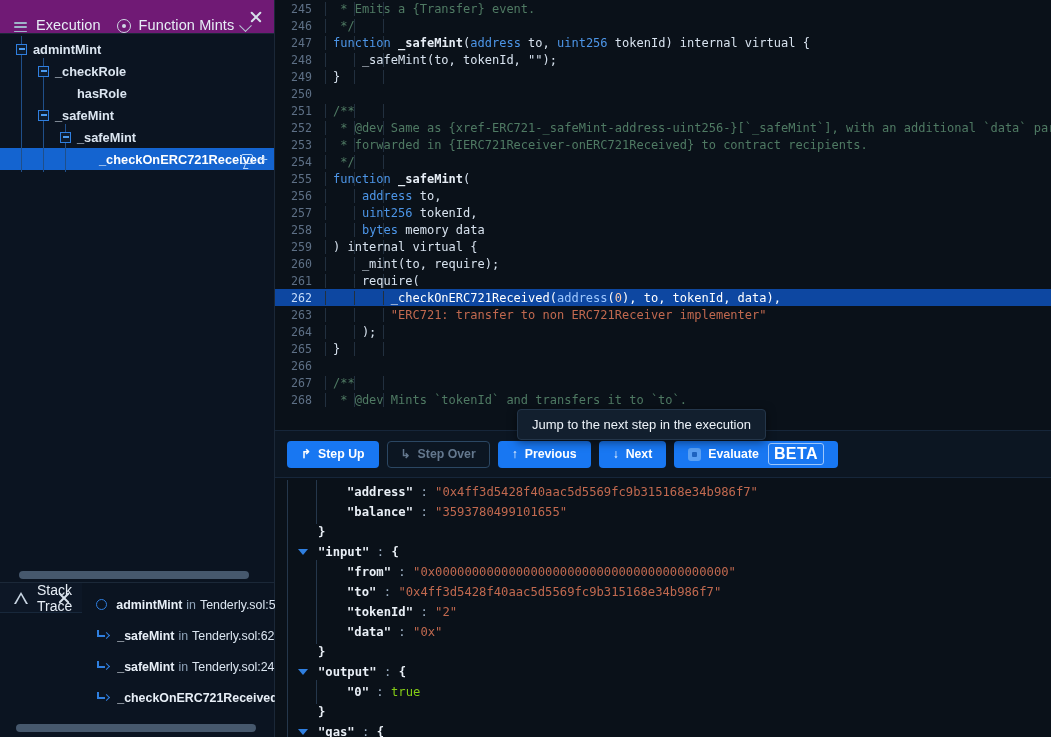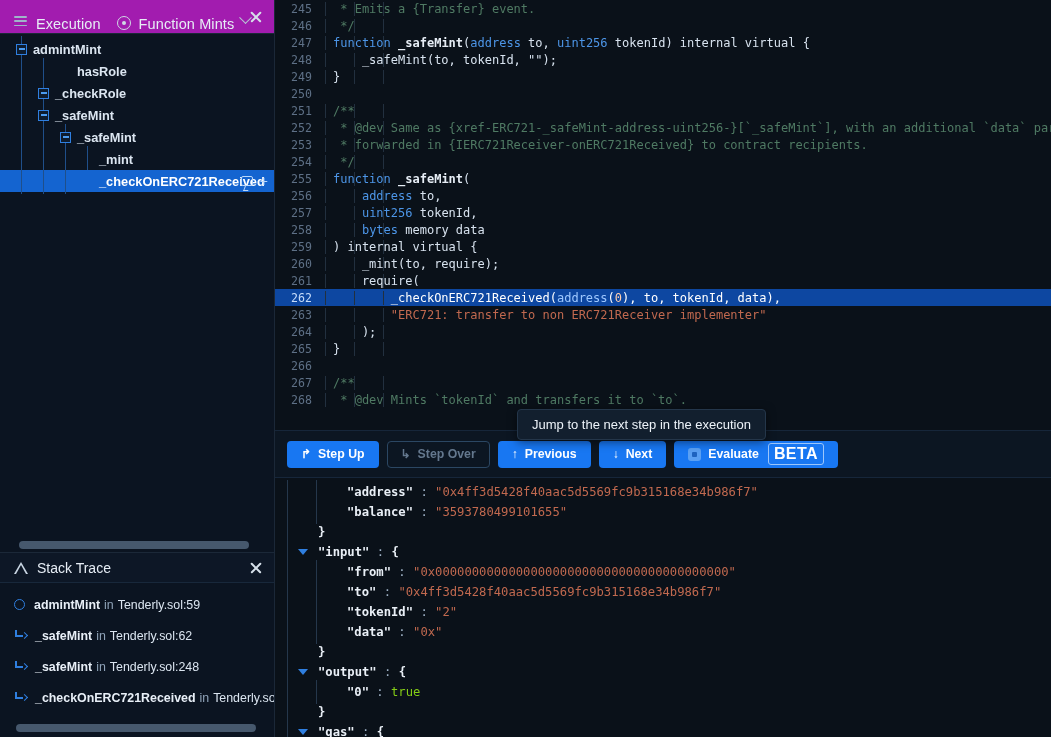--- a/index.html
+++ b/index.html
@@ -14,23 +14,23 @@
   
   #left-panel {
     position: absolute; left: 0; top: 0;
     width: 275px; height: 737px;
     background: #0b1421;
     border-right: 1px solid #1b2838;
     display: flex; flex-direction: column;
   }
   .panel-header {
     height: 34px; flex: 0 0 34px;
-    display: flex; align-items: flex-start;
-    padding: 16px 8px 0 14px;
-    background: #a21caf;
+    display: flex; align-items: flex-end;
+    padding: 0 8px 0 14px;
+    background: #701a75;
     border-bottom: 1px solid #1b2838;
     position: relative;
   }
   .ph-hamburger { width: 13px; height: 11px; position: relative; margin-right: 9px; }
   .ph-hamburger i {
     display:block; position:absolute; left:0; height:1.6px; background:#9fb4c9; border-radius:1px;
   }
   .ph-hamburger i:nth-child(1){top:0; width:13px;}
   .ph-hamburger i:nth-child(2){top:4.4px; width:13px;}
   .ph-hamburger i:nth-child(3){top:8.8px; width:13px;}
@@ -105,21 +105,21 @@
     background: #0b1421;
   }
   .hscroll-track { height: 8px; border-radius: 5px; background: transparent; position: relative; }
   .hscroll-thumb {
     position: absolute; left: 0; top: 0; height: 8px; border-radius: 5px; background: #46586d;
   }
 
   
   #stack-panel {
     flex: 0 0 auto; border-top: 1px solid #1b2838;
-    background: #0b1421; display: flex; flex-direction: column;
+    background: #0b1421; display: flex; 
   }
   .stack-header {
     height: 30px; display: flex; align-items: center; padding: 0 10px 0 14px;
     background: #0d1726; border-bottom: 1px solid #18283b; position: relative;
   }
   .warn-icon {
     width: 0; height: 0; margin-right: 9px;
     border-left: 7px solid transparent; border-right: 7px solid transparent;
     border-bottom: 12px solid transparent; position: relative;
   }
@@ -277,62 +277,51 @@
           </div>
           <span style="display: inline-block; flex: 0 0 auto; width: 16px;"></span>
           <span class="tg-toggle"></span>
           <span class="tg-label">admintMint</span>
         </div>
         <div class="tree-row">
           <div class="guides">
             <span style="left: 21px;"></span>
             <span style="left: 43px;"></span>
           </div>
+          <span style="display: inline-block; flex: 0 0 auto; width: 38px;"></span>
+          <span class="tg-toggle"></span>
+          <span class="tg-label">_checkRole</span>
+        </div>
+        <div class="tree-row">
+          <div class="guides">
+            <span style="left: 21px;"></span>
+            <span style="left: 43px;"></span>
+          </div>
           <span style="display: inline-block; flex: 0 0 auto; width: 60px;"></span>
           <span style="flex: 0 0 11px; width: 11px;"></span>
           <span class="tg-label">hasRole</span>
         </div>
         <div class="tree-row">
           <div class="guides">
             <span style="left: 21px;"></span>
             <span style="left: 43px;"></span>
           </div>
           <span style="display: inline-block; flex: 0 0 auto; width: 38px;"></span>
           <span class="tg-toggle"></span>
-          <span class="tg-label">_checkRole</span>
-        </div>
-        <div class="tree-row">
-          <div class="guides">
-            <span style="left: 21px;"></span>
-            <span style="left: 43px;"></span>
-          </div>
-          <span style="display: inline-block; flex: 0 0 auto; width: 38px;"></span>
-          <span class="tg-toggle"></span>
           <span class="tg-label">_safeMint</span>
         </div>
         <div class="tree-row">
           <div class="guides">
             <span style="left: 21px;"></span>
             <span style="left: 43px;"></span>
             <span style="left: 65px;"></span>
           </div>
           <span style="display: inline-block; flex: 0 0 auto; width: 60px;"></span>
           <span class="tg-toggle"></span>
           <span class="tg-label">_safeMint</span>
-        </div>
-        <div class="tree-row">
-          <div class="guides">
-            <span style="left: 21px;"></span>
-            <span style="left: 43px;"></span>
-            <span style="left: 65px;"></span>
-            <span style="left: 87px;"></span>
-          </div>
-          <span style="display: inline-block; flex: 0 0 auto; width: 82px;"></span>
-          <span style="flex: 0 0 11px; width: 11px;"></span>
-          <span class="tg-label">_mint</span>
         </div>
         <div class="tree-row selected">
           <div class="guides">
             <span style="left: 21px;"></span>
             <span style="left: 43px;"></span>
             <span style="left: 65px;"></span>
           </div>
           <span style="display: inline-block; flex: 0 0 auto; width: 82px;"></span>
           <span style="flex: 0 0 11px; width: 11px;"></span>
           <span class="tg-label">_checkOnERC721Received</span>

